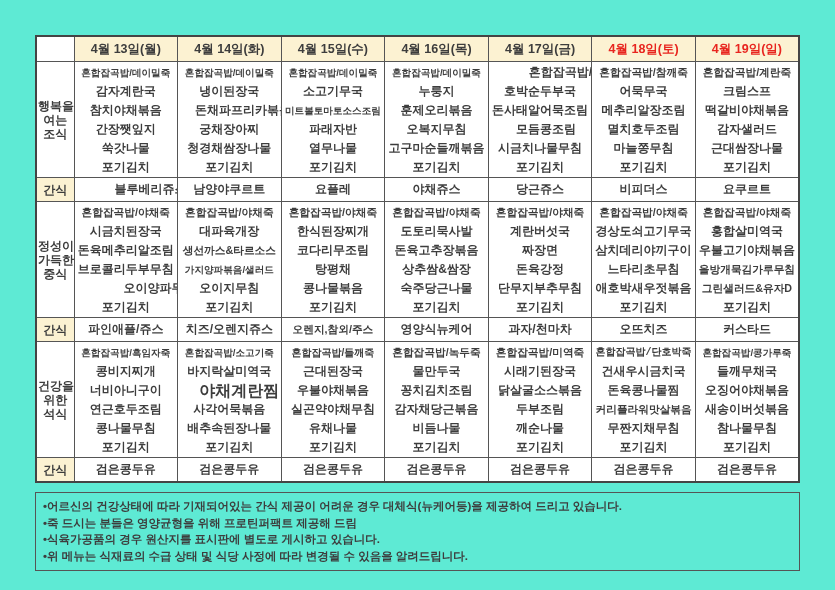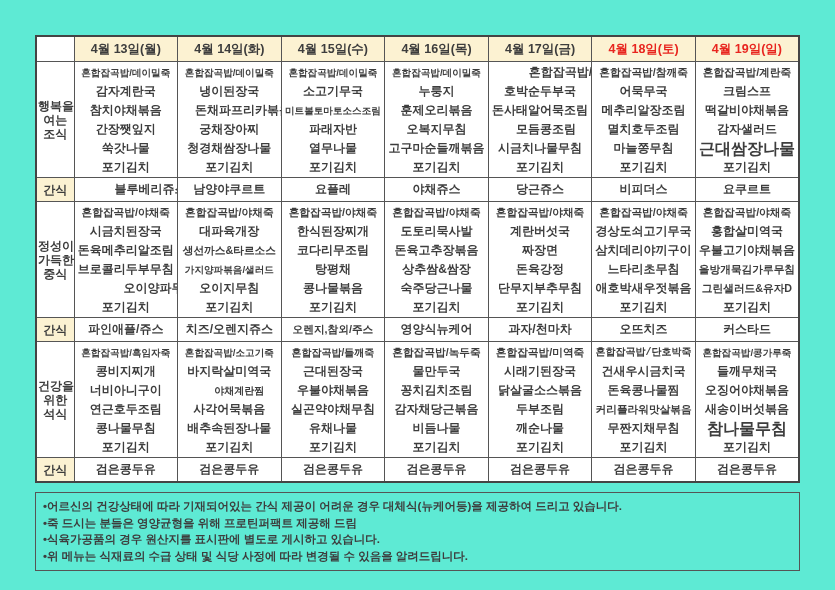--- a/index.html
+++ b/index.html
@@ -129,21 +129,21 @@
             <div class="mi" style="font-size: 12px;">메추리알장조림</div>
             <div class="mi" style="font-size: 12px;">멸치호두조림</div>
             <div class="mi" style="font-size: 12px;">마늘쫑무침</div>
             <div class="mi" style="font-size: 12px;">포기김치</div>
           </td>
           <td>
             <div class="mi" style="font-size: 10.7px;">혼합잡곡밥/계란죽</div>
             <div class="mi" style="font-size: 12px;">크림스프</div>
             <div class="mi" style="font-size: 12px;">떡갈비야채볶음</div>
             <div class="mi" style="font-size: 12px;">감자샐러드</div>
-            <div class="mi" style="font-size: 16px;">근대쌈장나물</div>
+            <div class="mi" style="font-size: 12px;">근대쌈장나물</div>
             <div class="mi" style="font-size: 12px;">포기김치</div>
           </td>
         </tr>
         <tr class="snack-row">
           <td class="row-label">간식</td>
           <td style="font-size: 12px; padding-left: 40px;">블루베리쥬스</td>
           <td style="font-size: 12px;">남양야쿠르트</td>
           <td style="font-size: 12px;">요플레</td>
           <td style="font-size: 12px;">야채쥬스</td>
           <td style="font-size: 12px;">당근쥬스</td>
@@ -233,21 +233,21 @@
             <div class="mi" style="font-size: 9.6px;">혼합잡곡밥/흑임자죽</div>
             <div class="mi" style="font-size: 12px;">콩비지찌개</div>
             <div class="mi" style="font-size: 12px;">너비아니구이</div>
             <div class="mi" style="font-size: 12px;">연근호두조림</div>
             <div class="mi" style="font-size: 12px;">콩나물무침</div>
             <div class="mi" style="font-size: 12px;">포기김치</div>
           </td>
           <td>
             <div class="mi" style="font-size: 9.6px;">혼합잡곡밥/소고기죽</div>
             <div class="mi" style="font-size: 12px;">바지락살미역국</div>
-            <div class="mi" style="font-size: 10px; padding-left: 20px;">야채계란찜</div>
+            <div class="mi" style="font-size: 16px; padding-left: 20px;">야채계란찜</div>
             <div class="mi" style="font-size: 12px;">사각어묵볶음</div>
             <div class="mi" style="font-size: 12px;">배추속된장나물</div>
             <div class="mi" style="font-size: 12px;">포기김치</div>
           </td>
           <td>
             <div class="mi" style="font-size: 10px;">혼합잡곡밥/들깨죽</div>
             <div class="mi" style="font-size: 12px;">근대된장국</div>
             <div class="mi" style="font-size: 12px;">우불야채볶음</div>
             <div class="mi" style="font-size: 12px;">실곤약야채무침</div>
             <div class="mi" style="font-size: 12px;">유채나물</div>
@@ -275,21 +275,21 @@
             <div class="mi" style="font-size: 12px;">돈육콩나물찜</div>
             <div class="mi" style="font-size: 10.7px;">커리플라워맛살볶음</div>
             <div class="mi" style="font-size: 12px;">무짠지채무침</div>
             <div class="mi" style="font-size: 12px;">포기김치</div>
           </td>
           <td>
             <div class="mi" style="font-size: 9.6px;">혼합잡곡밥/콩가루죽</div>
             <div class="mi" style="font-size: 12px;">들깨무채국</div>
             <div class="mi" style="font-size: 12px;">오징어야채볶음</div>
             <div class="mi" style="font-size: 12px;">새송이버섯볶음</div>
-            <div class="mi" style="font-size: 16px; text-align: center;">참나물무침</div>
+            <div class="mi" style="font-size: 12px; text-align: center;">참나물무침</div>
             <div class="mi" style="font-size: 12px;">포기김치</div>
           </td>
         </tr>
         <tr class="snack-row">
           <td class="row-label">간식</td>
           <td style="font-size: 12px;">검은콩두유</td>
           <td style="font-size: 12px;">검은콩두유</td>
           <td style="font-size: 12px;">검은콩두유</td>
           <td style="font-size: 12px;">검은콩두유</td>
           <td style="font-size: 12px;">검은콩두유</td>

